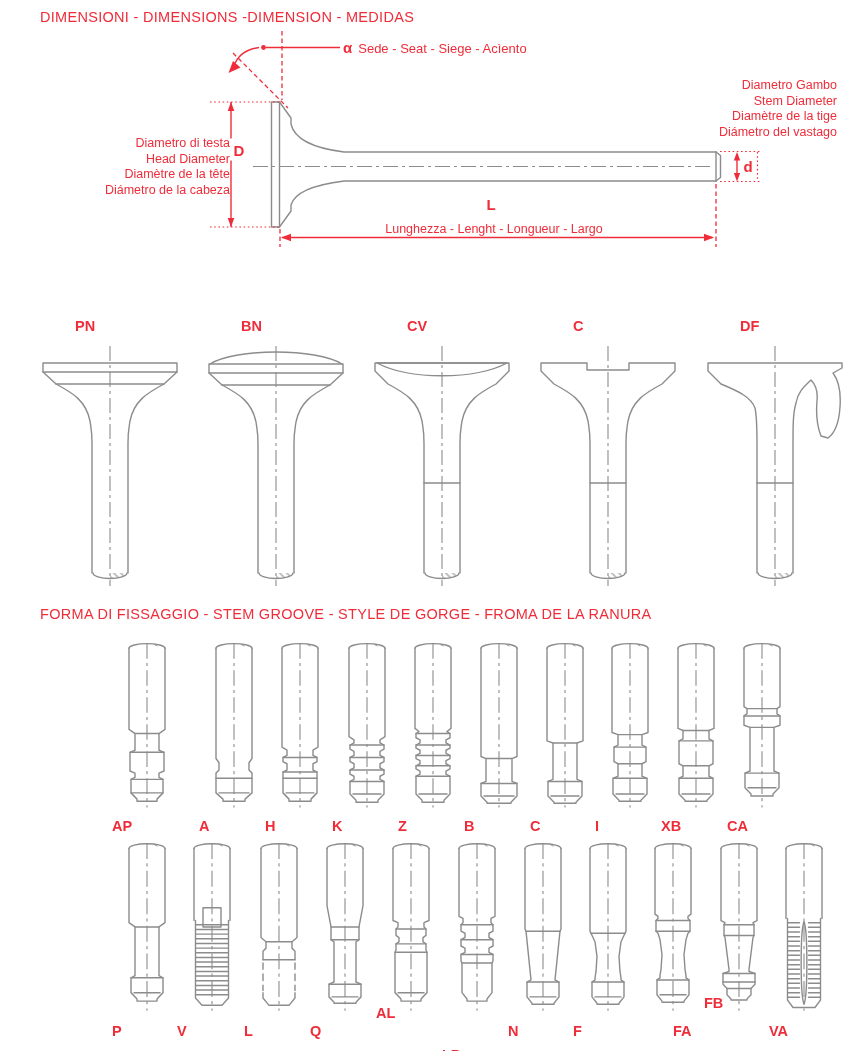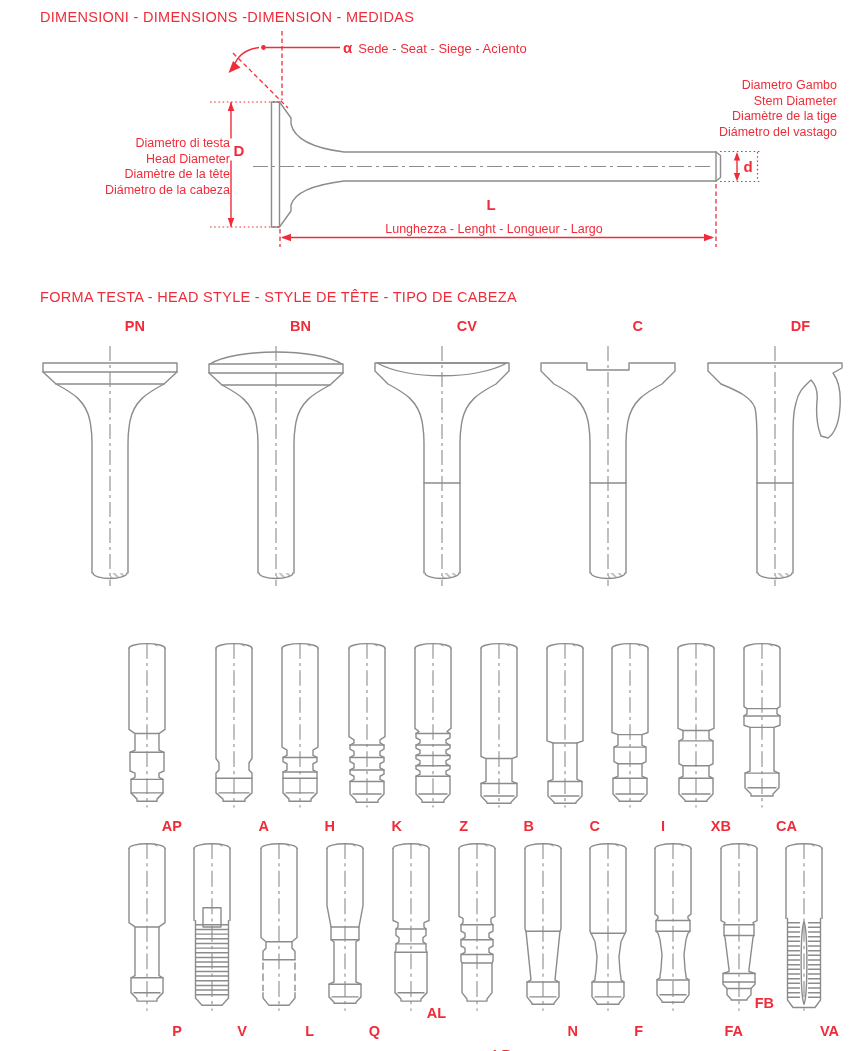--- a/index.html
+++ b/index.html
@@ -5,21 +5,21 @@
   :root{ --accent:#ef2d3a; --line:#8c8c8c; }
   html,body{margin:0;padding:0;background:#fff;}
   .page{position:relative;width:860px;height:1051px;background:#fff;overflow:hidden;
         font-family:"Liberation Sans",sans-serif;}
   .title{position:absolute;font-weight:normal;font-size:14.5px;letter-spacing:.3px;color:var(--accent);white-space:nowrap;}
   .labelblock{position:absolute;text-align:right;font-size:12.5px;line-height:15.5px;color:var(--accent);white-space:nowrap;}
   .labelblock span{display:block;}
   .seatlabel{position:absolute;display:flex;align-items:baseline;gap:6px;color:var(--accent);white-space:nowrap;}
   .seatlabel .sym{font-weight:bold;font-size:15px;}
   .seatlabel .txt{font-size:13px;text-align:right;}
-  .collabel{position:absolute;width:70px;margin-left:-35px;text-align:right;font-weight:bold;
+  .collabel{position:absolute;width:70px;margin-left:-35px;text-align:left;font-weight:bold;
             font-size:14.5px;color:var(--accent);white-space:nowrap;}
   svg{position:absolute;left:0;}
   
   .g{stroke:var(--line);fill:none;stroke-width:1.4;stroke-linejoin:round;stroke-linecap:round;}
   .cl{stroke:var(--line);fill:none;stroke-width:1.1;stroke-dasharray:15 4 3 4;}
   .r{stroke:var(--accent);fill:none;stroke-width:1.4;}
   .rd{stroke:var(--accent);fill:none;stroke-width:1.3;stroke-dasharray:4.5 3;}
   .rdot{stroke:var(--accent);fill:none;stroke-width:1.2;stroke-dasharray:1.6 2.6;}
   .rf{fill:var(--accent);stroke:none;}
   .rtxt{fill:var(--accent);font-weight:bold;font-size:15px;font-family:"Liberation Sans",sans-serif;}
@@ -95,21 +95,20 @@
     <span>Diámetro del vastago</span>
   </div>
 
   <div class="labelblock" style="right:630px;top:136px;">
     <span>Diametro di testa</span>
     <span>Head Diameter</span>
     <span>Diamètre de la tête</span>
     <span>Diámetro de la cabeza</span>
   </div>
 
-  <div class="title" style="left:40px;top:289px;">FORMA TESTA - HEAD STYLE - STYLE DE TÊTE - TIPO DE CABEZA</div>
 
   <div id="labels-heads">
       <div class="collabel" style="left: 110px; top: 318px;">PN</div>
       <div class="collabel" style="left: 276px; top: 318px;">BN</div>
       <div class="collabel" style="left: 442px; top: 318px;">CV</div>
       <div class="collabel" style="left: 608px; top: 318px;">C</div>
       <div class="collabel" style="left: 775px; top: 318px;">DF</div>
     </div>
   <svg id="svg-heads" width="860" height="268" style="top:333px;">
       <defs>
@@ -156,20 +155,21 @@
       <g transform="translate(700,0)">
         <path d="M8,30 H142 V35 L133,40 C139,48 141,60 140,74 C139,90 135,100 128,105 L121,103 C117,93 116,80 117,68 C118,58 116,52 111,47 C105,53 98,58 96,70 C93,80 93,92 93,112 V150 H57 V112 C57,92 57,84 55,75 C51,64 38,58 21,51 L8,38 Z" fill="url(#hpA)" class="g"></path>
         <path d="M57,150 V240" class="g"></path>
         <path d="M93,150 V240" class="g"></path>
         <path d="M58,240 A17 5.5 0 0 0 92,240" class="g"></path>
         <path d="M75,245.5 A17 5.5 0 0 0 92,240 L75,240 Z" fill="url(#hpA)" stroke="none"></path>
         <path d="M75,13 V253" class="cl"></path>
       </g>
     </svg>
 
+  <div class="title" style="left:40px;top:606px;">FORMA DI FISSAGGIO - STEM GROOVE - STYLE DE GORGE - FROMA DE LA RANURA</div>
 
   <svg id="svg-row1" width="860" height="178" style="top:640px;">
       <defs>
         <pattern id="hpB" width="5" height="5" patternUnits="userSpaceOnUse" patternTransform="rotate(-45)">
           <line x1="1" y1="0" x2="1" y2="5" stroke="#8c8c8c" stroke-width="1.1"></line>
         </pattern>
       </defs>
       <g transform="scale(1,1.04)">
         <g transform="translate(114,0)">
           <path d="M15,8 L15,86 L21,90 L21,106 L16,108 L16,126 L21,128 L21,132 L17,134 L17,147 L23,153 L23,155 L43,155 L43,153 L49,147 L49,134 L45,132 L45,128 L50,126 L50,108 L45,106 L45,90 L51,86 L51,8" fill="#fff" class="g"></path>

